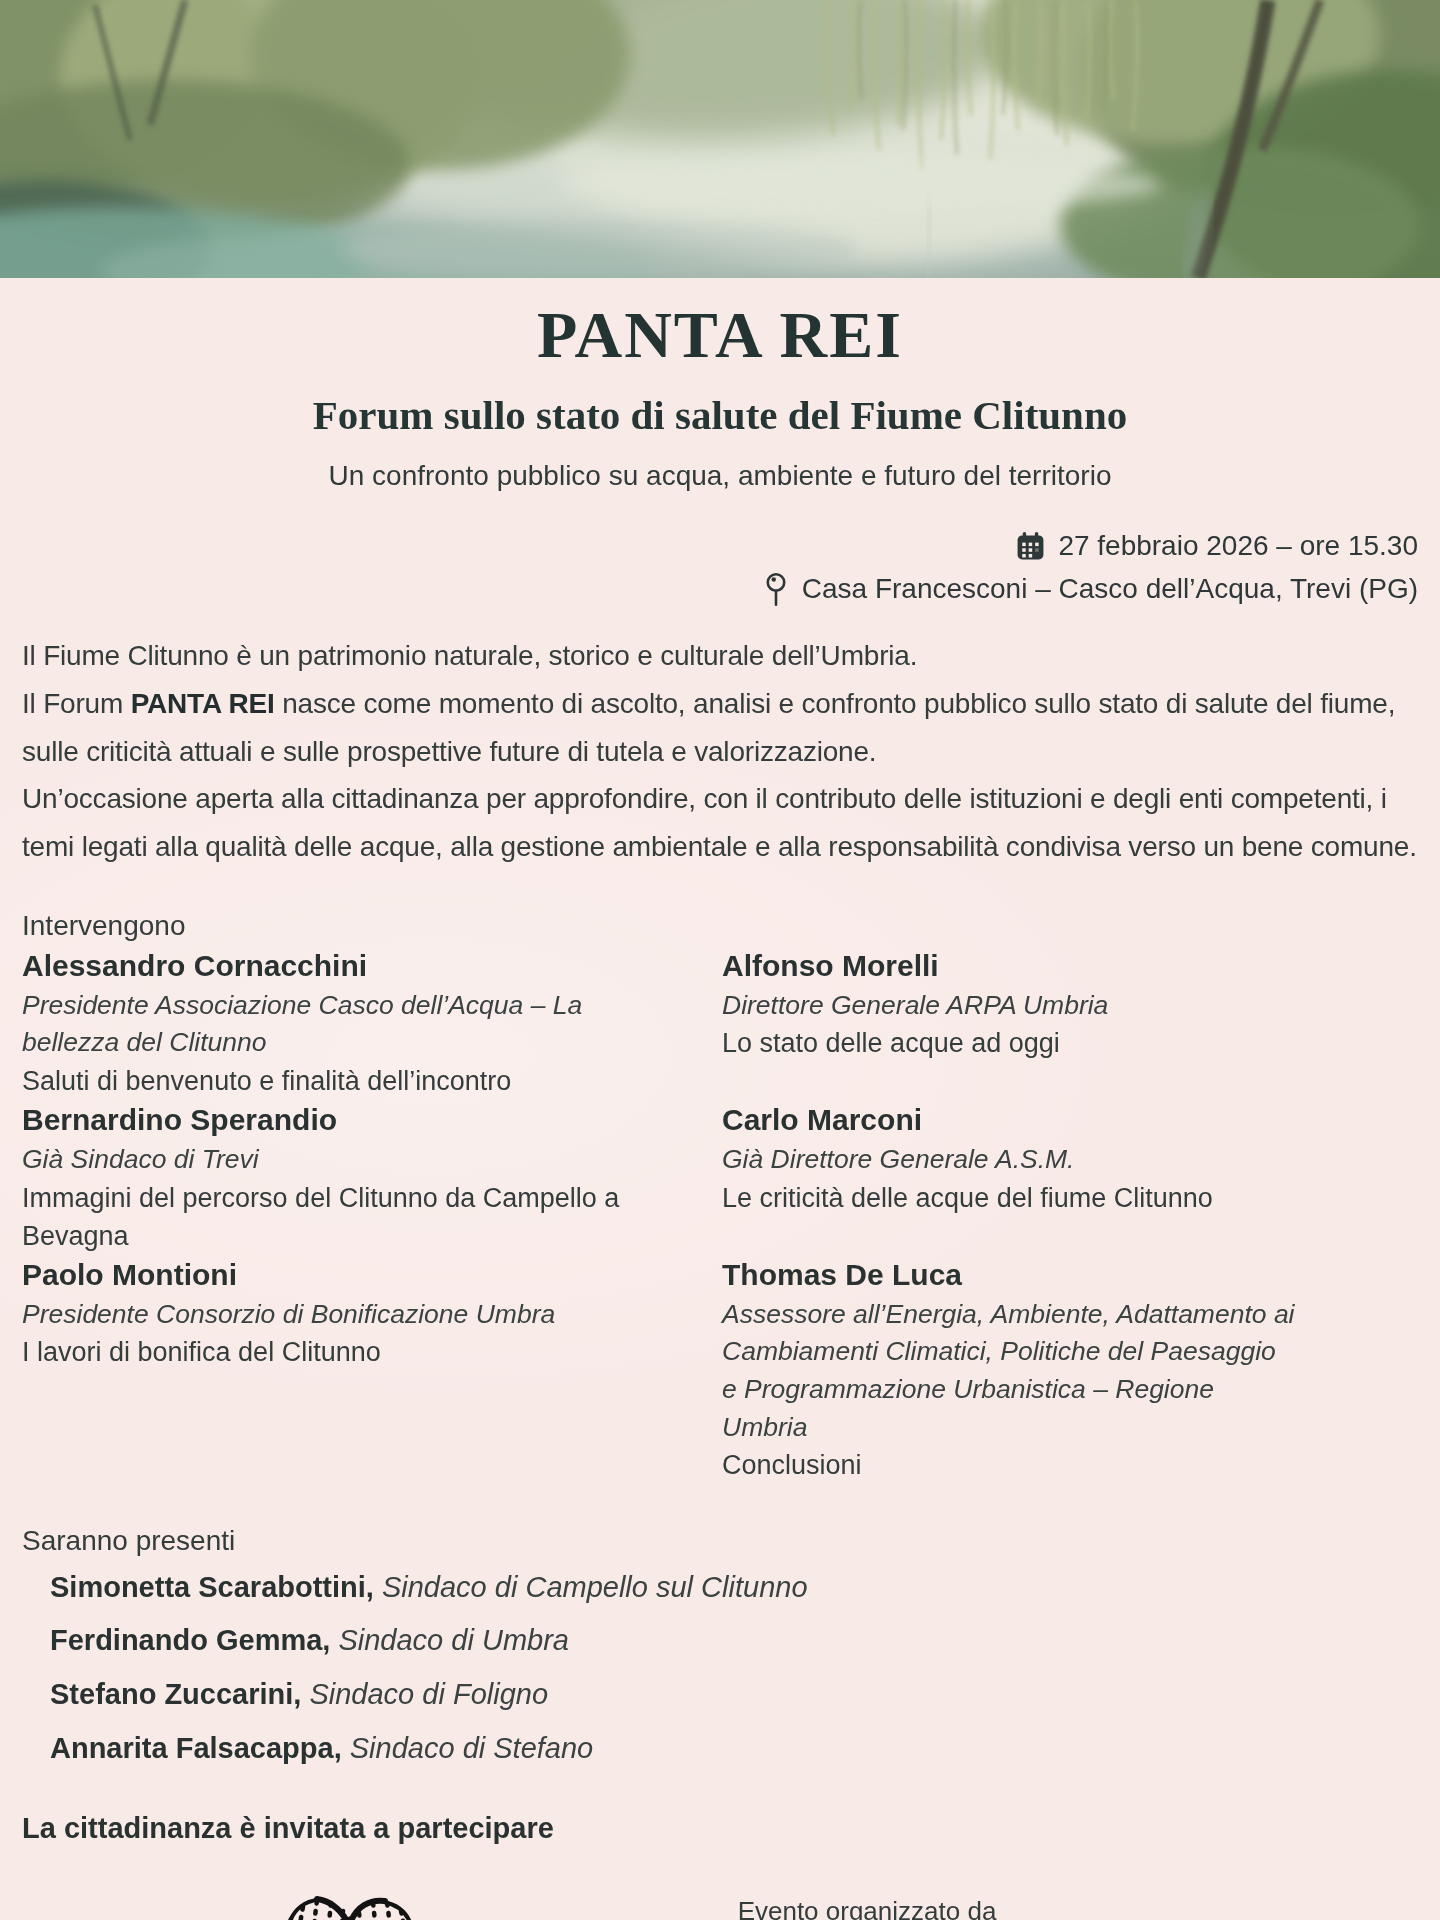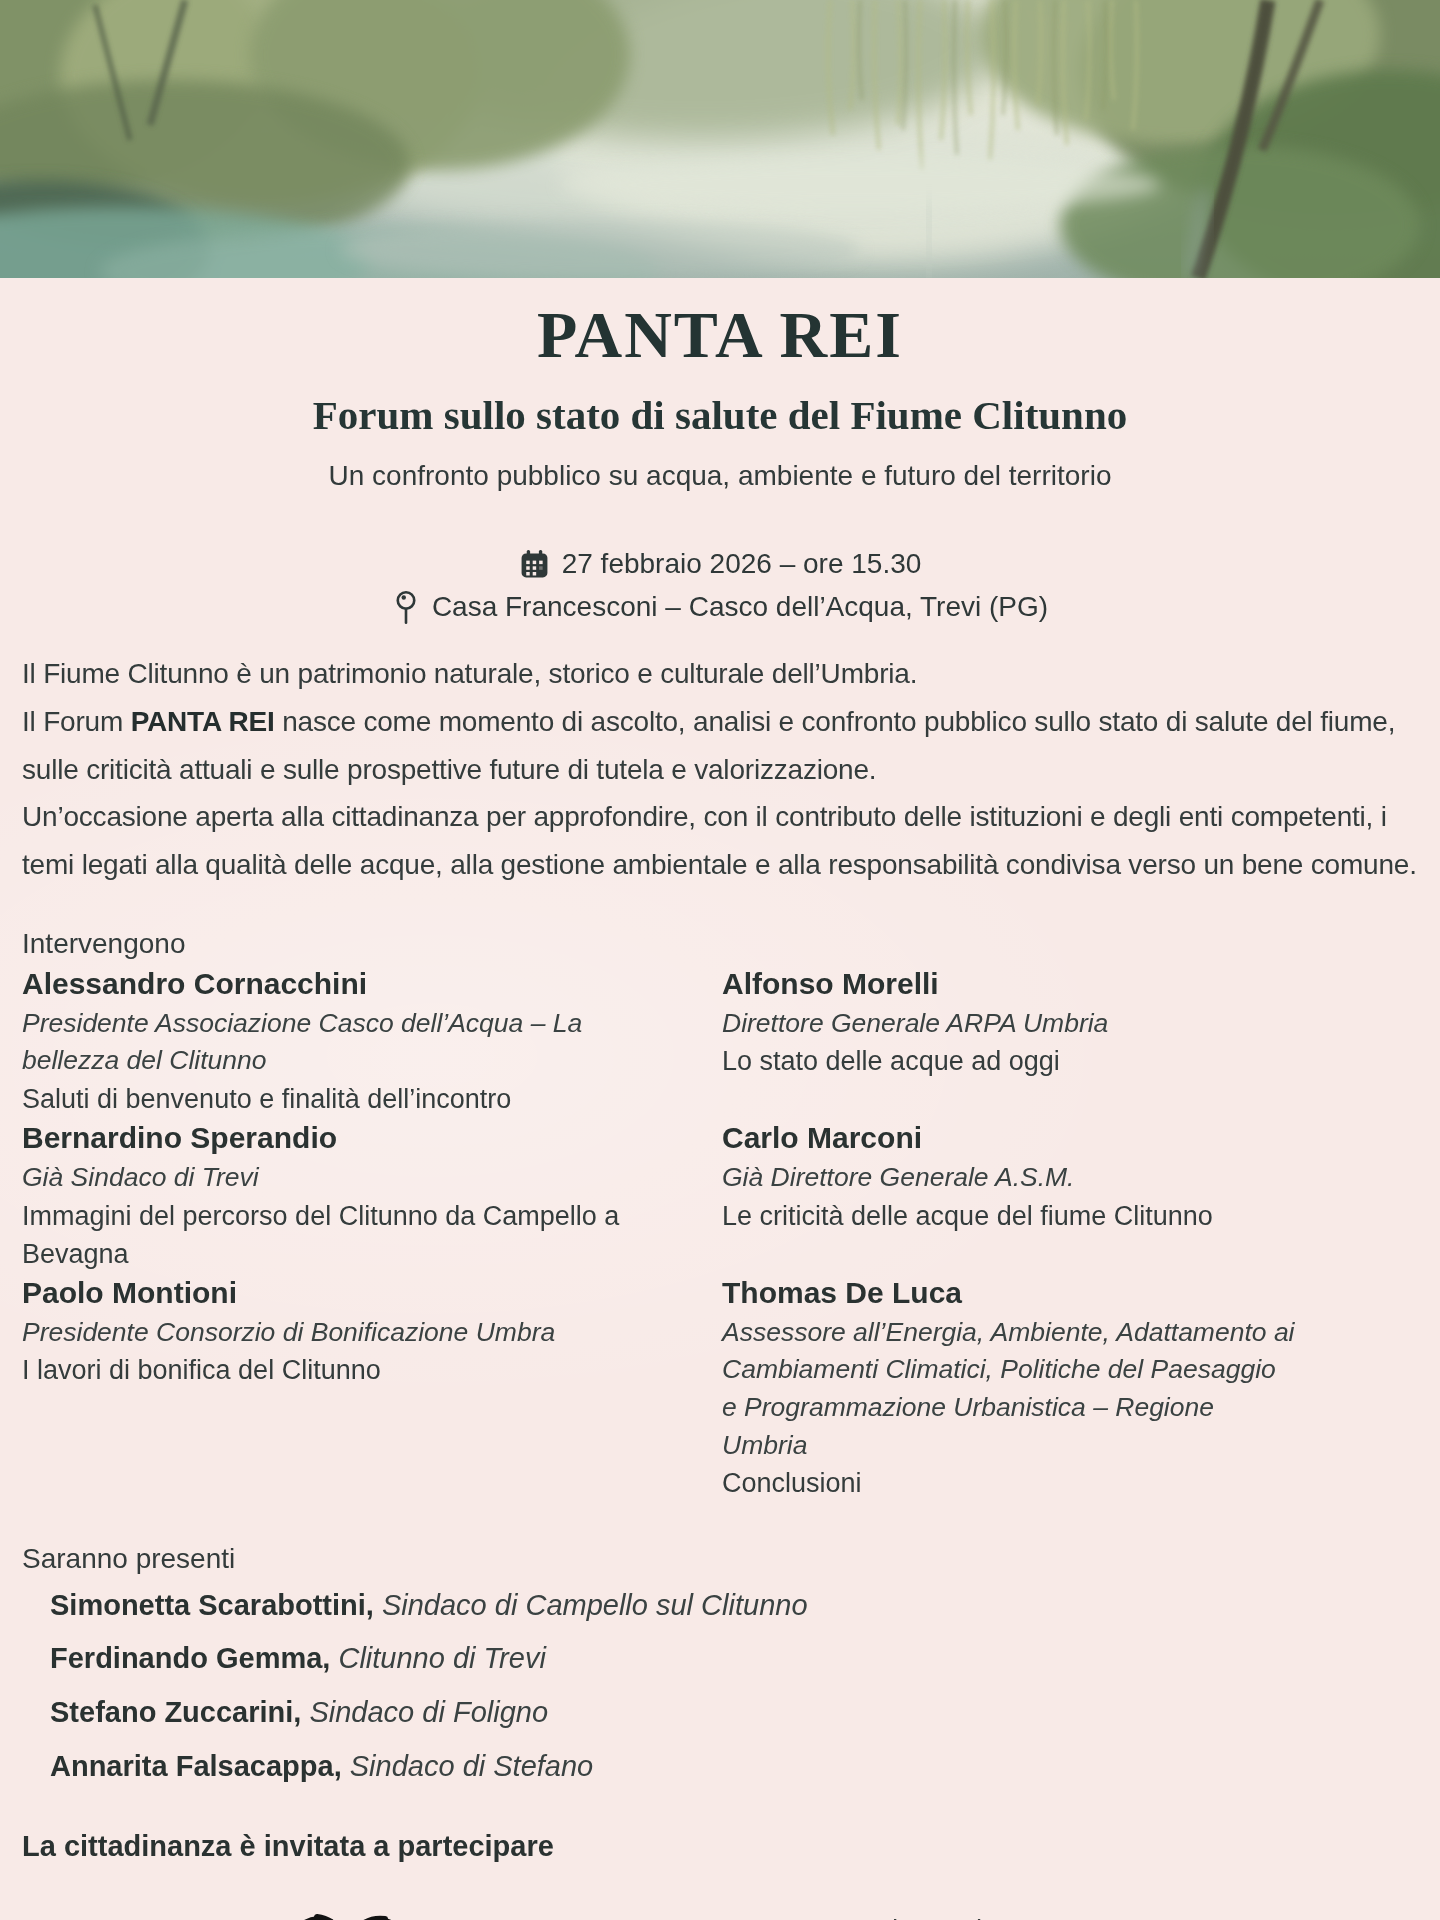--- a/index.html
+++ b/index.html
@@ -26,21 +26,21 @@
     font-size:66px;font-weight:700;letter-spacing:2px;line-height:1.05;
     color:#243433;
   }
   .subtitle{
     margin:24px 0 0 0;text-align:center;
     font-family:"Liberation Serif","DejaVu Serif",serif;
     font-size:41px;font-weight:600;line-height:1.1;color:#263635;
   }
   .tagline{margin:22px 0 0 0;text-align:center;font-size:28px;color:#323b3b;}
   
-  .meta{margin-top:56px;display:flex;flex-direction:column;align-items:center;gap:10px;}
+  .meta{margin-top:38px;display:flex;flex-direction:column;align-items:flex-end;gap:10px;}
   .meta-row{display:flex;align-items:center;gap:12px;font-size:28px;color:#2f3838;}
   .meta-row svg{flex:0 0 auto;}
   
   .intro{margin-top:26px;font-size:28px;line-height:1.70;letter-spacing:-0.2px;color:#343c3c;}
   .intro p{margin:0;}
   .intro strong{color:#252e2e;}
   
   .section-label{margin:40px 0 0 0;font-size:28px;color:#343c3c;}
   .speakers-grid{
     margin-top:4px;
@@ -223,21 +223,21 @@
       <div class="speaker col-right">
         <div class="name">Thomas De Luca</div>
         <div class="role">Assessore all’Energia, Ambiente, Adattamento ai Cambiamenti Climatici, Politiche del Paesaggio e Programmazione Urbanistica – Regione Umbria</div>
         <div class="topic">Conclusioni</div>
       </div>
     </div>
 
     <div class="section-label" style="margin-top:40px;">Saranno presenti</div>
     <div class="attendees">
       <div><span class="name">Simonetta Scarabottini,</span><span class="role"> Sindaco di Campello sul Clitunno</span></div>
-      <div><span class="name">Ferdinando Gemma,</span><span class="role"> Clitunno di Trevi</span></div>
+      <div><span class="name">Ferdinando Gemma,</span><span class="role"> Sindaco di Umbra</span></div>
       <div><span class="name">Stefano Zuccarini,</span><span class="role"> Sindaco di Foligno</span></div>
       <div><span class="name">Annarita Falsacappa,</span><span class="role"> Sindaco di Stefano</span></div>
     </div>
 
     <div class="invite">La cittadinanza è invitata a partecipare</div>
 
     <div class="footer">
       <svg class="logo" width="200" height="135" viewBox="0 0 200 135">
         <g stroke="#131313" fill="none" stroke-linecap="round">
 

